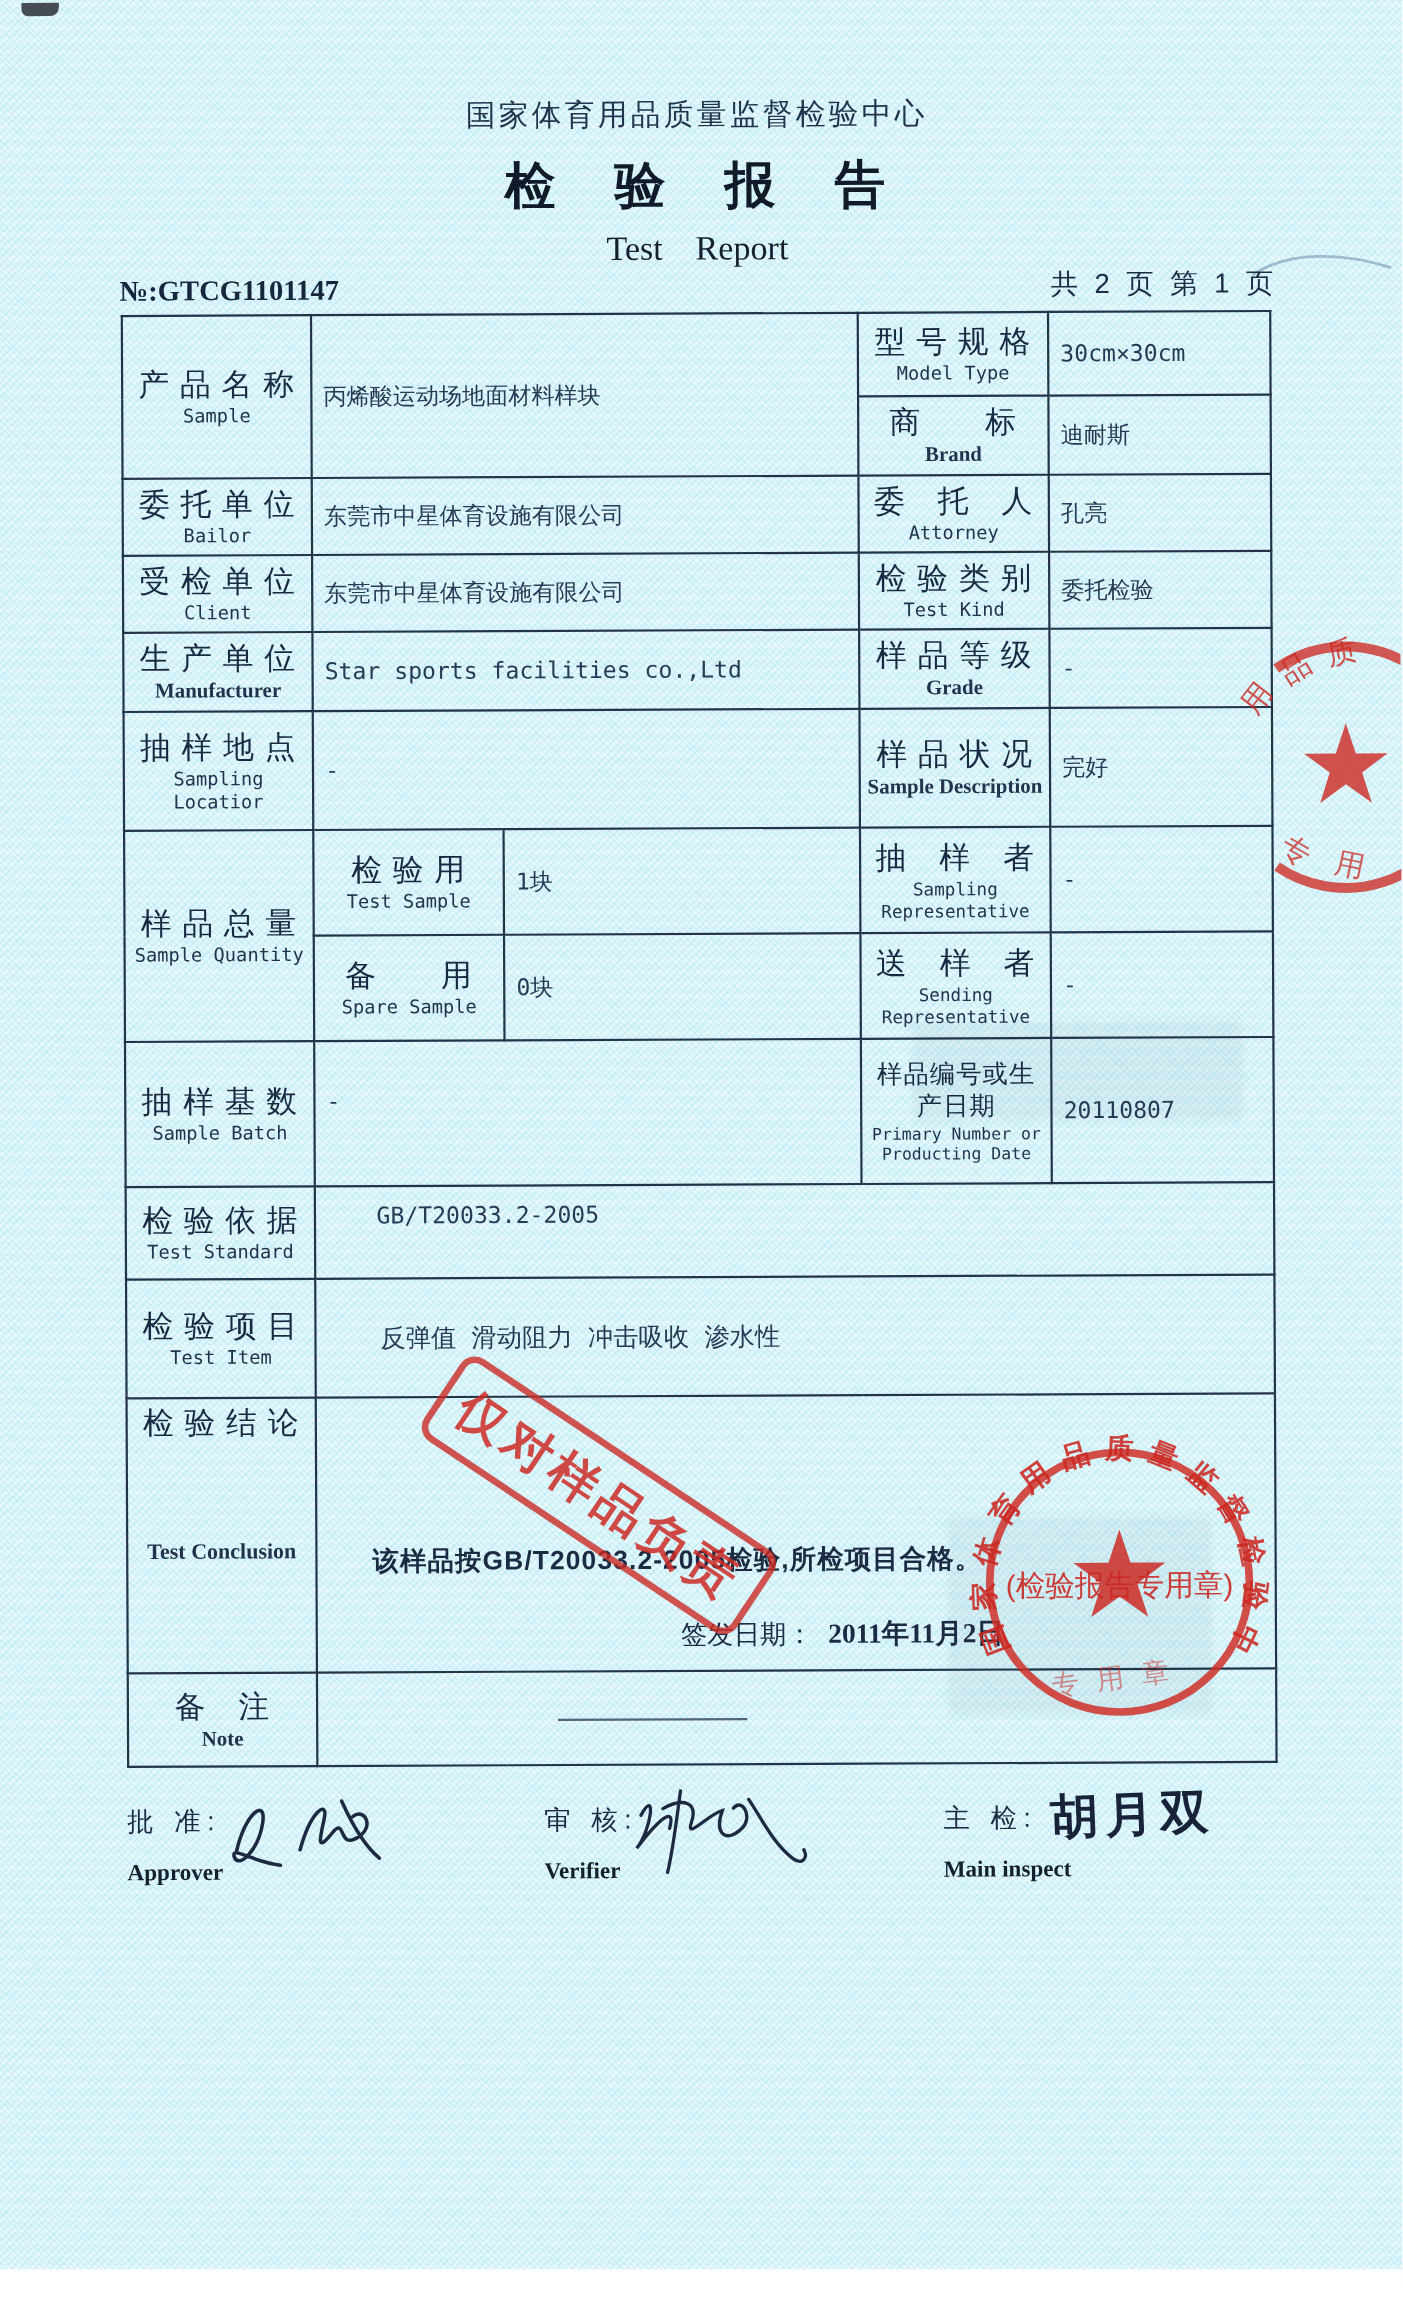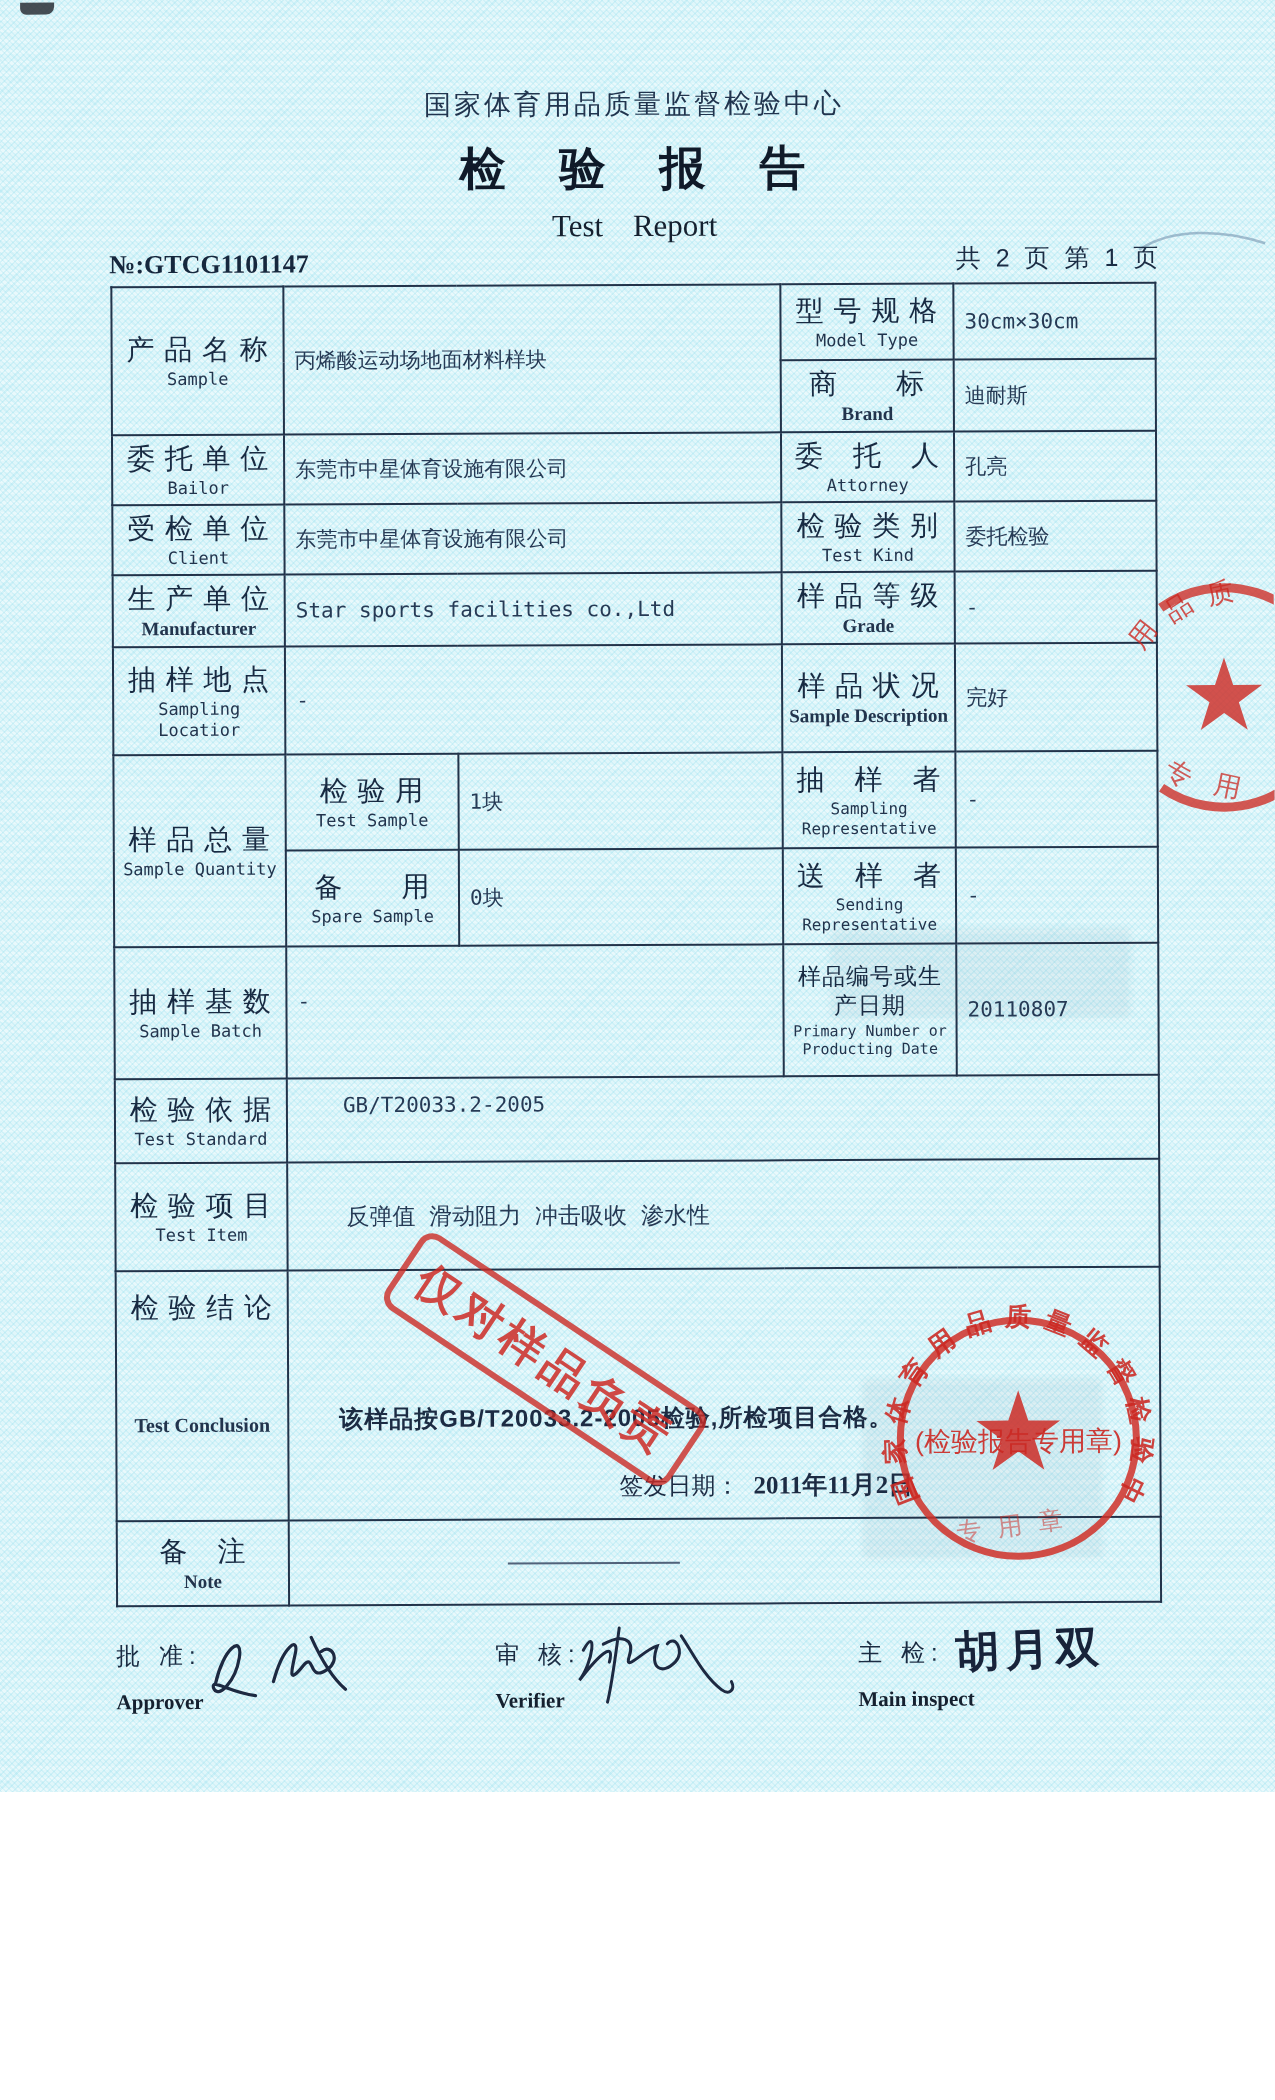--- a/index.html
+++ b/index.html
@@ -1,18 +1,18 @@
 <!DOCTYPE html>
 <html><head>
 <meta charset="utf-8">
 <style>
   html,body{margin:0;padding:0;background:#ffffff;}
   .page-frame{position:relative;width:1275px;height:2100px;background:#ffffff;overflow:hidden;
     font-family:"Liberation Sans",sans-serif;color:#1e2f49;}
-  .paper{position:absolute;left:0;top:0;width:1275px;height:1792px;overflow:hidden;
+  .paper{position:absolute;left:0;top:0;width:1275px;height:2063px;overflow:hidden;
     background-color:#e0f6fa;
     background-image:
       repeating-linear-gradient(135deg, rgba(125,216,235,.20) 0 1.5px, transparent 1.5px 5px),
       repeating-linear-gradient(45deg, rgba(125,216,235,.16) 0 1.5px, transparent 1.5px 4px),
       repeating-linear-gradient(0deg, rgba(255,255,255,.30) 0 4px, transparent 4px 11px);}
   .doc{position:absolute;inset:0;transform:rotate(-0.25deg);}
   .speck{position:absolute;left:24px;top:0px;width:34px;height:12px;background:#2a2f36;border-radius:0 0 8px 6px;opacity:.85;}
   .pen-curve{position:absolute;left:1140px;top:226px;}
   .ghost{position:absolute;filter:blur(3px);background:rgba(110,150,165,.10);border-radius:6px;}
 
@@ -195,21 +195,21 @@
         </tr>
         <tr style="height:108px">
           <td class="lbl">
             <span class="zh">检 验 项 目</span>
             <span class="en">Test Item</span>
               </td>
           <td class="val" colspan="4" style="padding-left:58px;font-size:23px;">反弹值 滑动阻力 冲击吸收 渗水性</td>
         </tr>
         <tr style="height:250px">
           <td class="lbl" style="vertical-align:top;">
-            <span class="zh" style="margin-top:16px">检 验 结 论</span>
+            <span class="zh" style="margin-top:2px">检 验 结 论</span>
             <span class="en bs" style="margin-top:88px;font-size:20px;">Test Conclusion</span>
               </td>
           <td class="cell-conclusion" colspan="4">
             <div class="conclusion-text">该样品按GB/T20033.2-2005检验,所检项目合格。</div>
             <div class="issue-line">
               <span>签发日期：</span><span class="issue-date">2011年11月2日</span>
             </div>
           </td>
         </tr>
         <tr style="height:85px">

